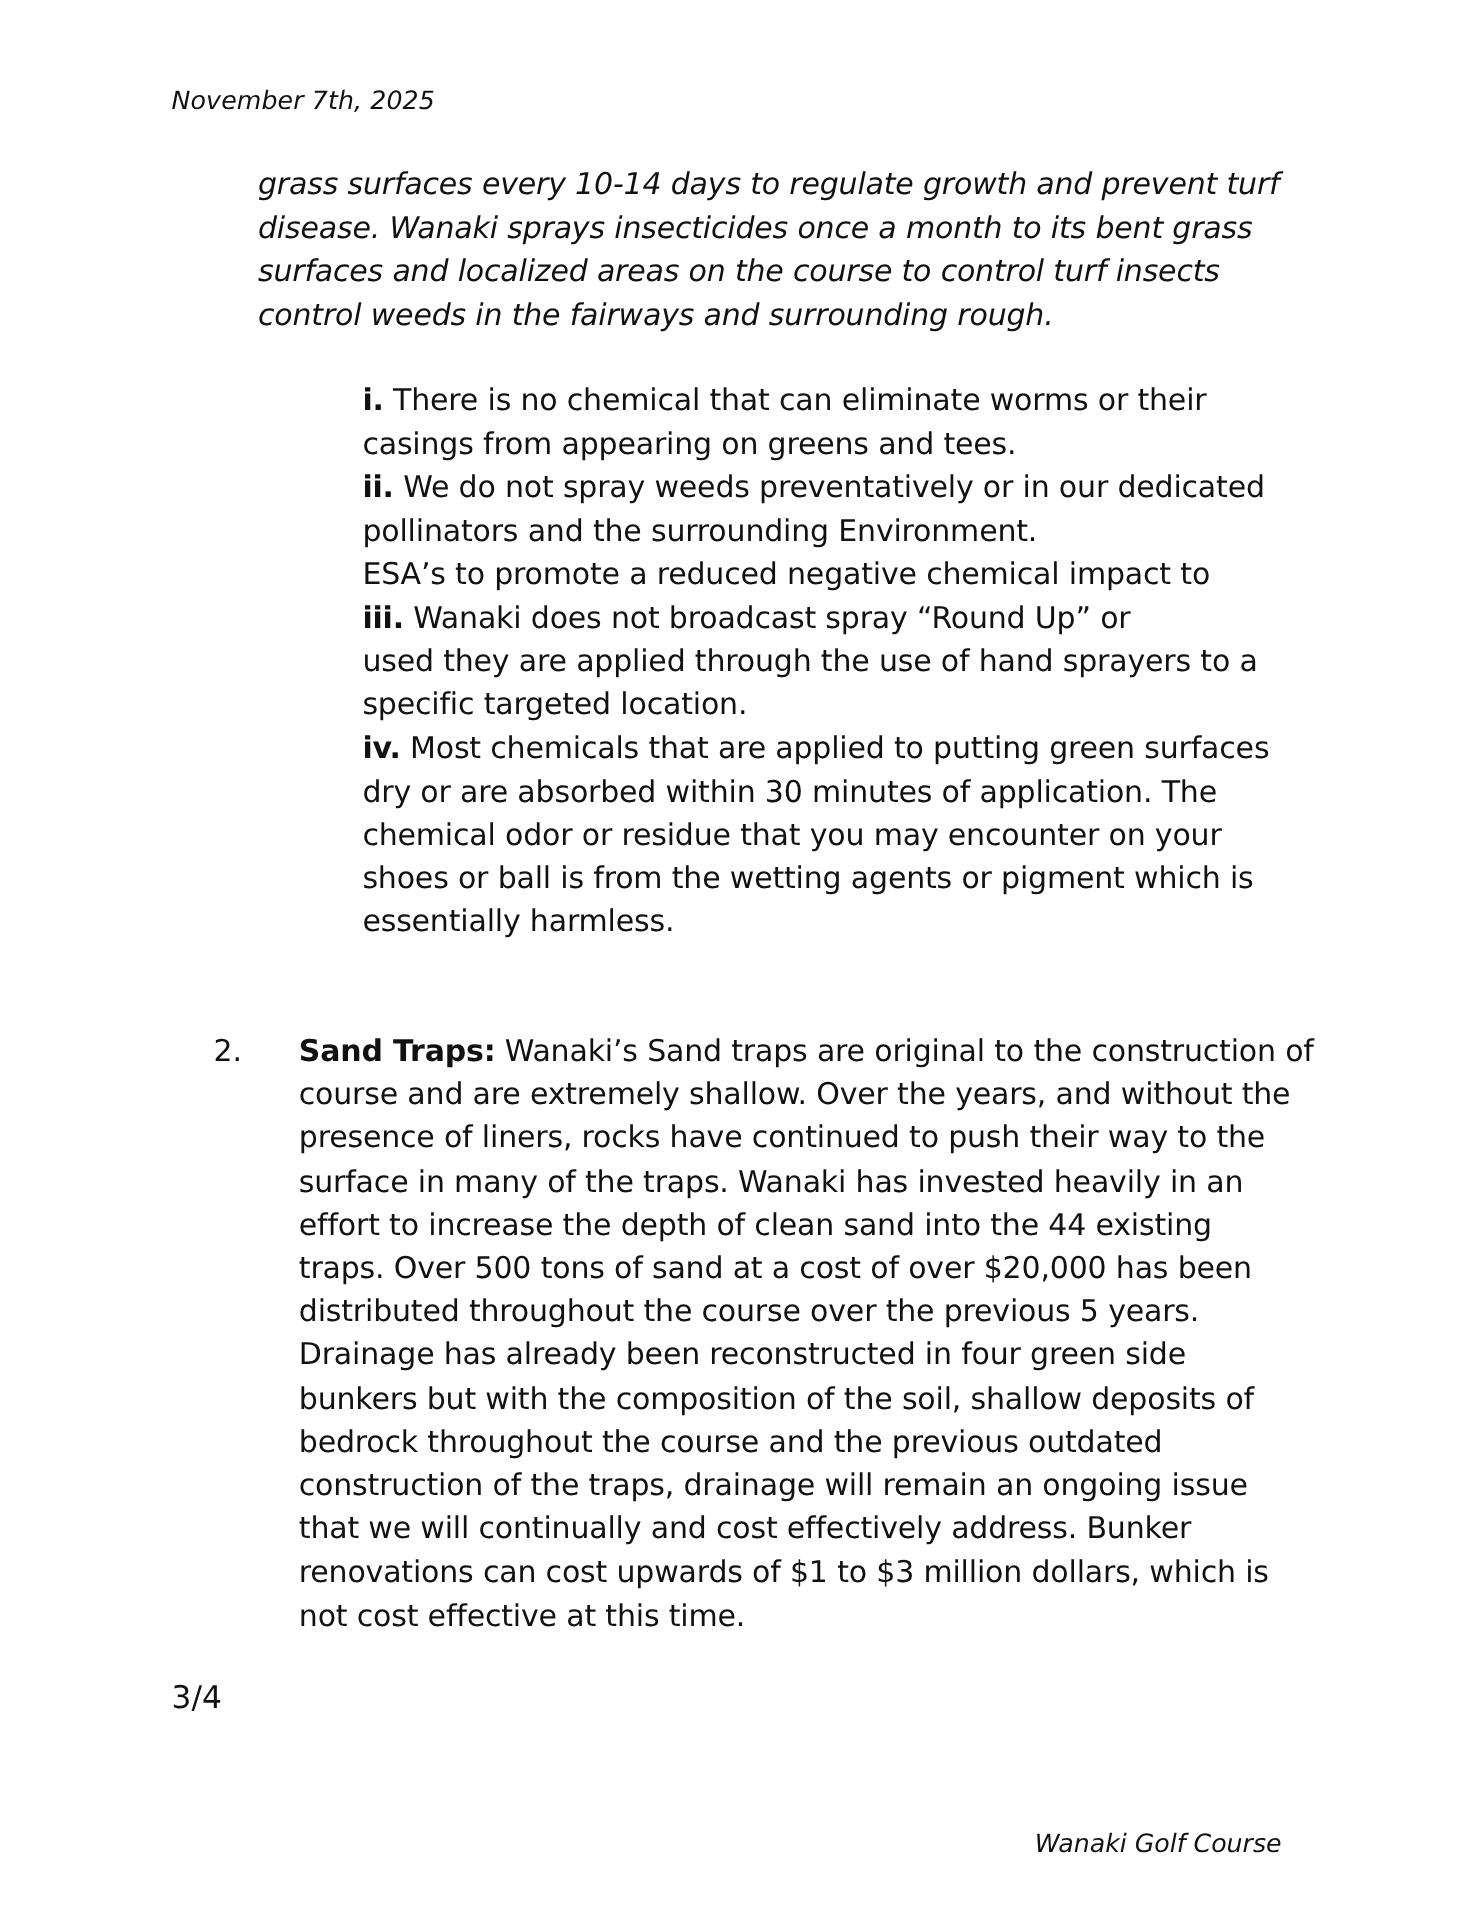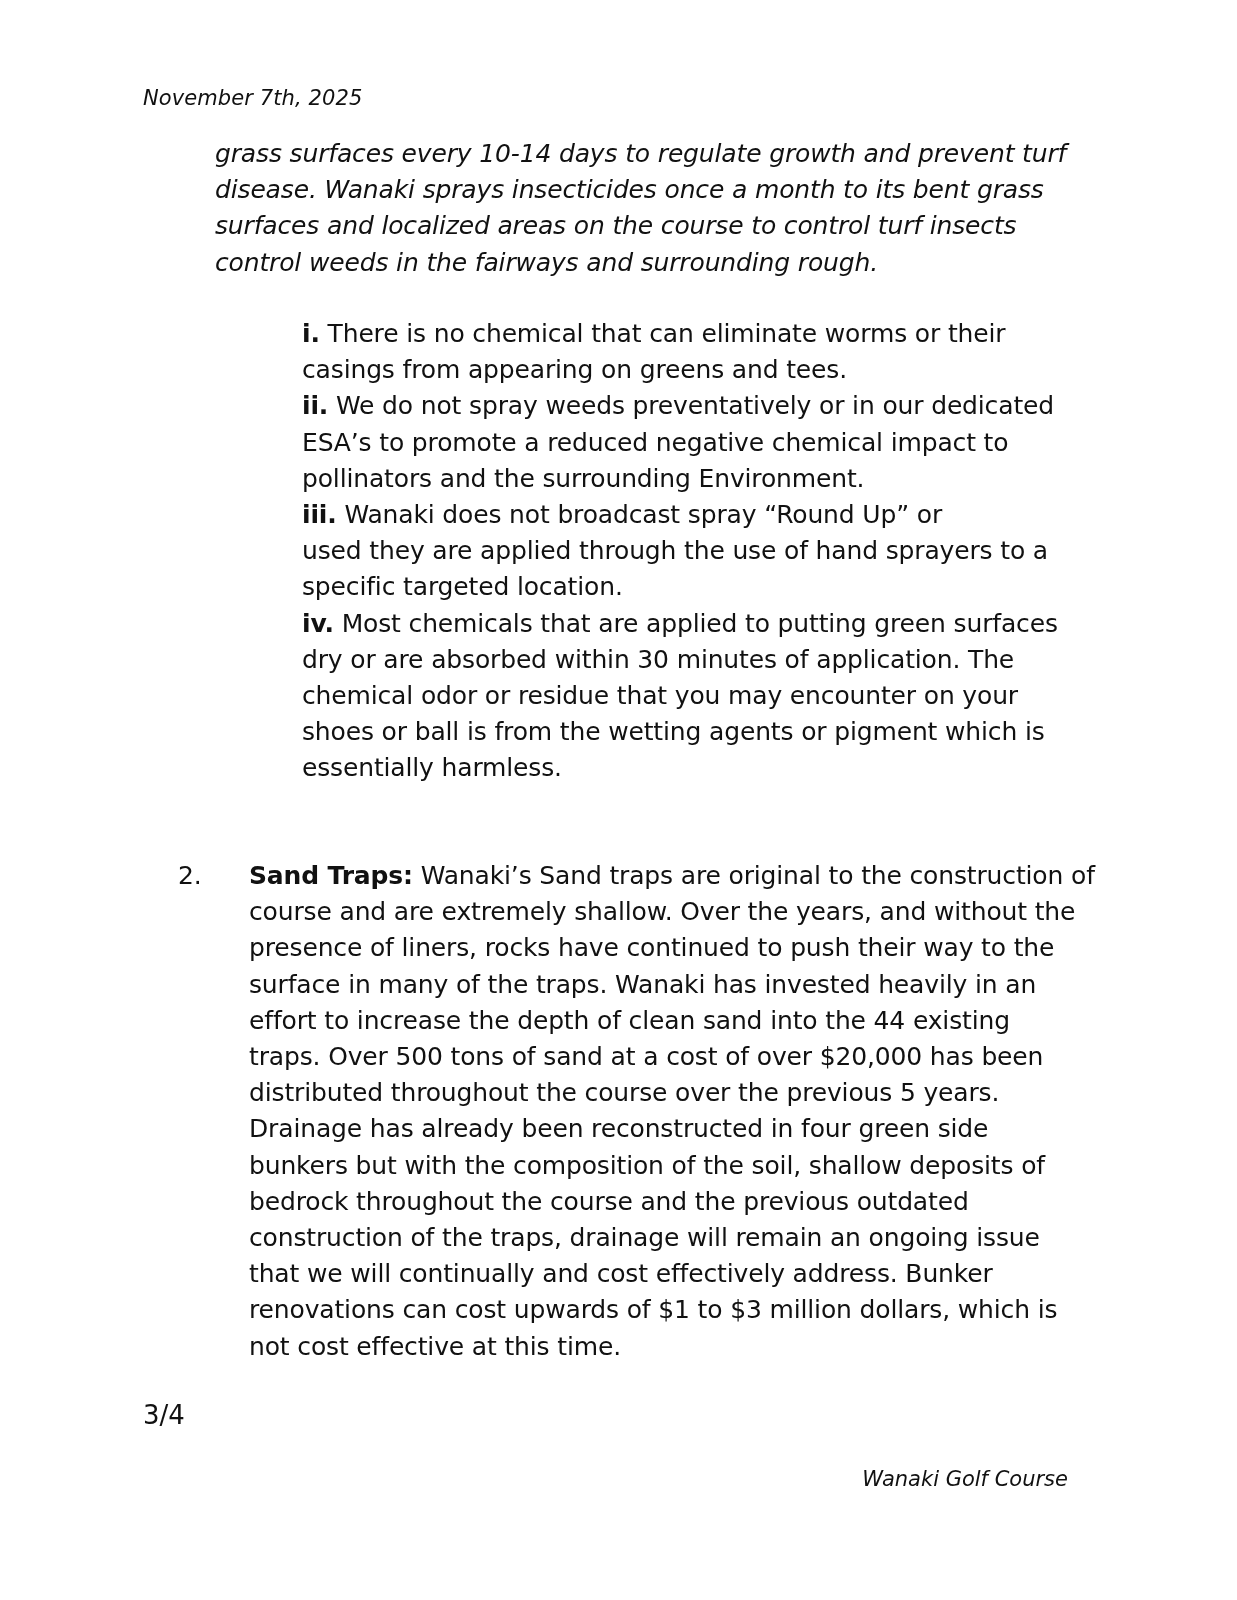--- a/index.html
+++ b/index.html
@@ -3,42 +3,42 @@
   <meta charset="utf-8">
   <style>
     html, body { margin: 0; padding: 0; background: #ffffff; }
     body {
       width: 1237px; height: 1600px; position: relative; overflow: hidden;
       font-family: "DejaVu Sans", "Liberation Sans", sans-serif;
       color: #111111;
     }
     .header-date {
       position: absolute; left: 143px; top: 72px;
-      font-size: 21px; font-style: italic; letter-spacing: 0.1px; margin-top: 14px;
+      font-size: 21px; font-style: italic; letter-spacing: 0.1px;
     }
     .body-text {
       font-size: 25px; line-height: 36.2px; letter-spacing: -0.15px;
       white-space: nowrap;
     }
     .block {
       position: absolute;
     }
     .cont-para { left: 215px; top: 136px; font-style: italic; }
     .sub-items { left: 302px; top: 316px; }
     .item2 { left: 178px; top: 858px; }
     .item2 .num { position: absolute; left: 0; top: 0; }
     .item2 .text { position: absolute; left: 37px; top: 0; margin-left: 34px; }
     .bold { font-weight: bold; }
     .line { display: block; }
     .page-num {
       position: absolute; left: 143px; top: 1400px;
       font-size: 26px;
     }
     .footer-org {
-      position: absolute; right: 169px; top: 1467px;
+      position: absolute; right: 169px; top: 1524px;
       font-size: 21px; font-style: italic;
     }
   </style>
 </head>
 <body>
 
 <div class="header-date">November 7th, 2025</div>
 
 <div class="block body-text cont-para">
   <span class="line">grass surfaces every 10-14 days to regulate growth and prevent turf</span>
@@ -47,22 +47,22 @@
   <span class="line">control weeds in the fairways and surrounding rough.</span>
 </div>
 
 <div class="block body-text sub-items">
   <div>
     <span class="line"><span class="bold">i.</span> <span>There is no chemical that can eliminate worms or their</span></span>
     <span class="line">casings from appearing on greens and tees.</span>
   </div>
   <div>
     <span class="line"><span class="bold">ii.</span> <span>We do not spray weeds preventatively or in our dedicated</span></span>
+    <span class="line">pollinators and the surrounding Environment.</span>
     <span class="line">ESA’s to promote a reduced negative chemical impact to</span>
-    <span class="line">pollinators and the surrounding Environment.</span>
   </div>
   <div>
     <span class="line"><span class="bold">iii.</span> <span>Wanaki does not broadcast spray “Round Up” or</span></span>
     <span class="line">used they are applied through the use of hand sprayers to a</span>
     <span class="line">specific targeted location.</span>
   </div>
   <div>
     <span class="line"><span class="bold">iv.</span> <span>Most chemicals that are applied to putting green surfaces</span></span>
     <span class="line">dry or are absorbed within 30 minutes of application. The</span>
     <span class="line">chemical odor or residue that you may encounter on your</span>

